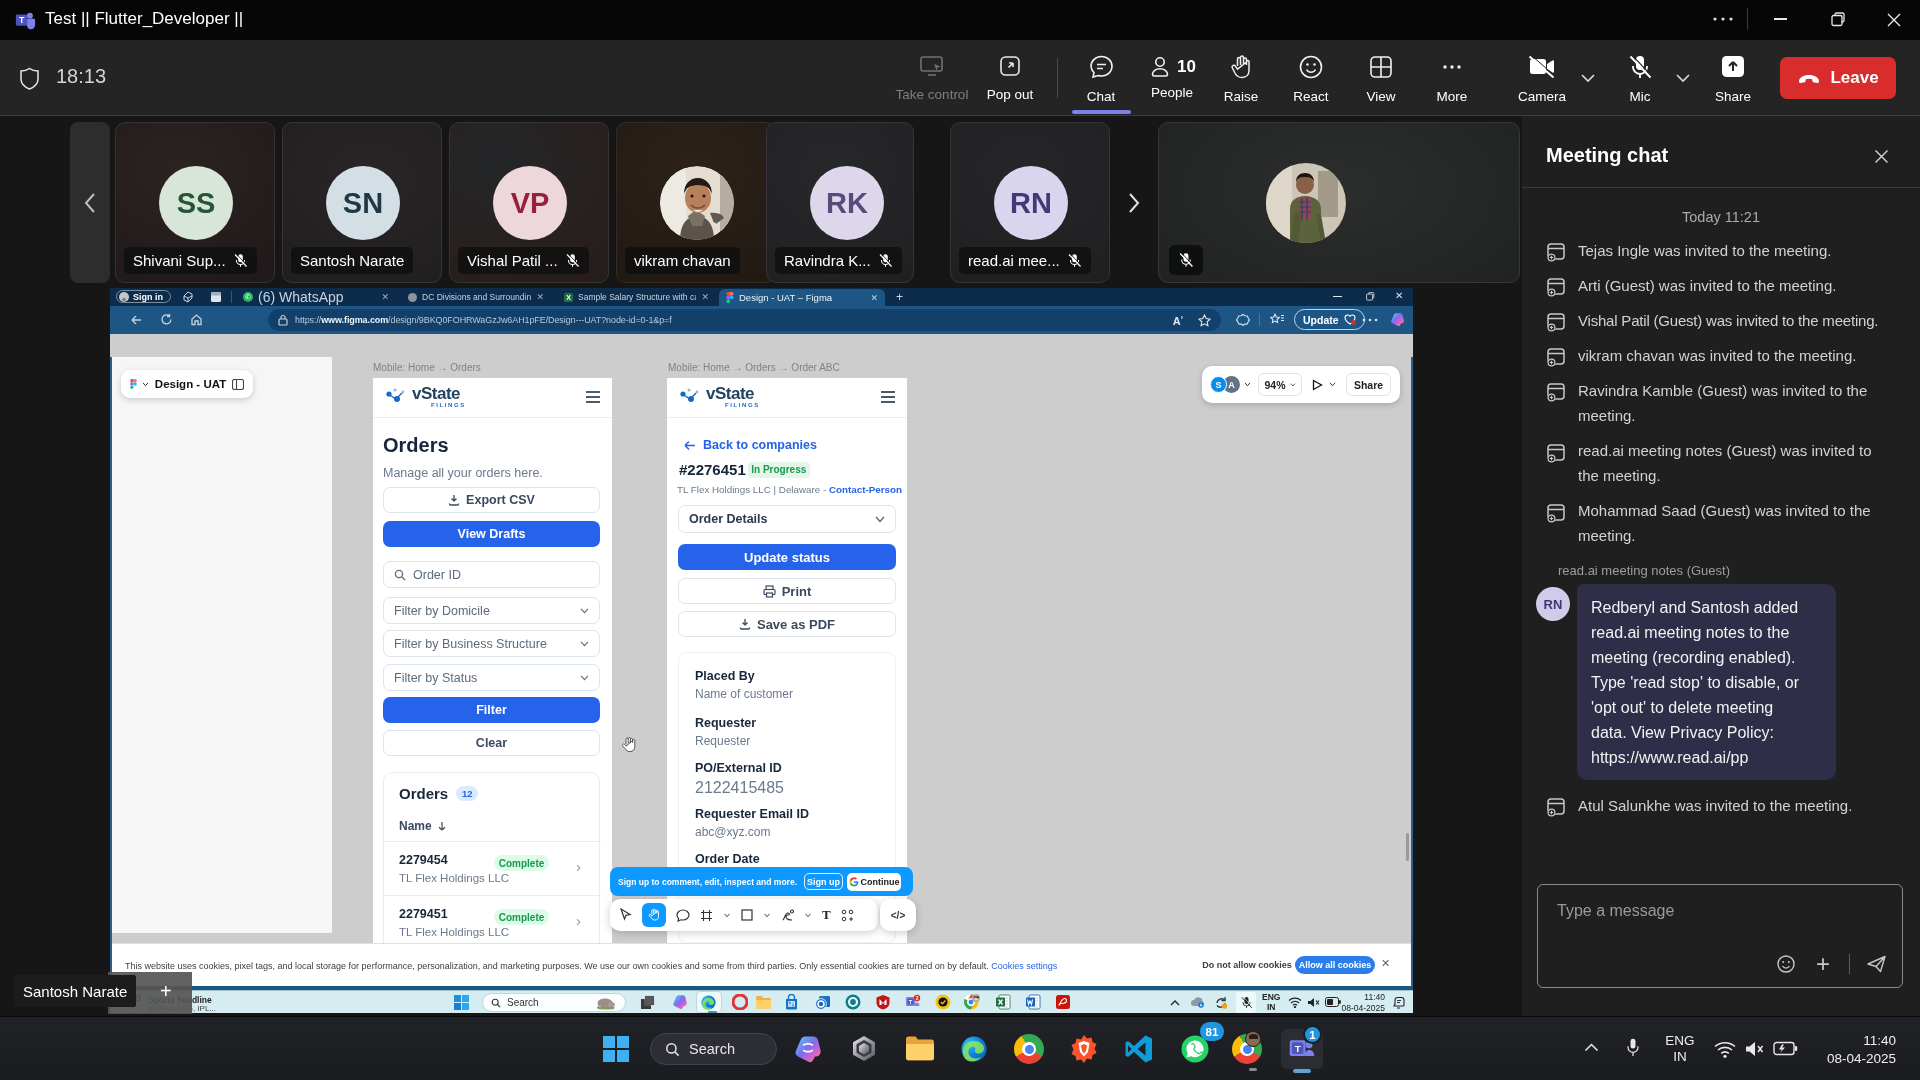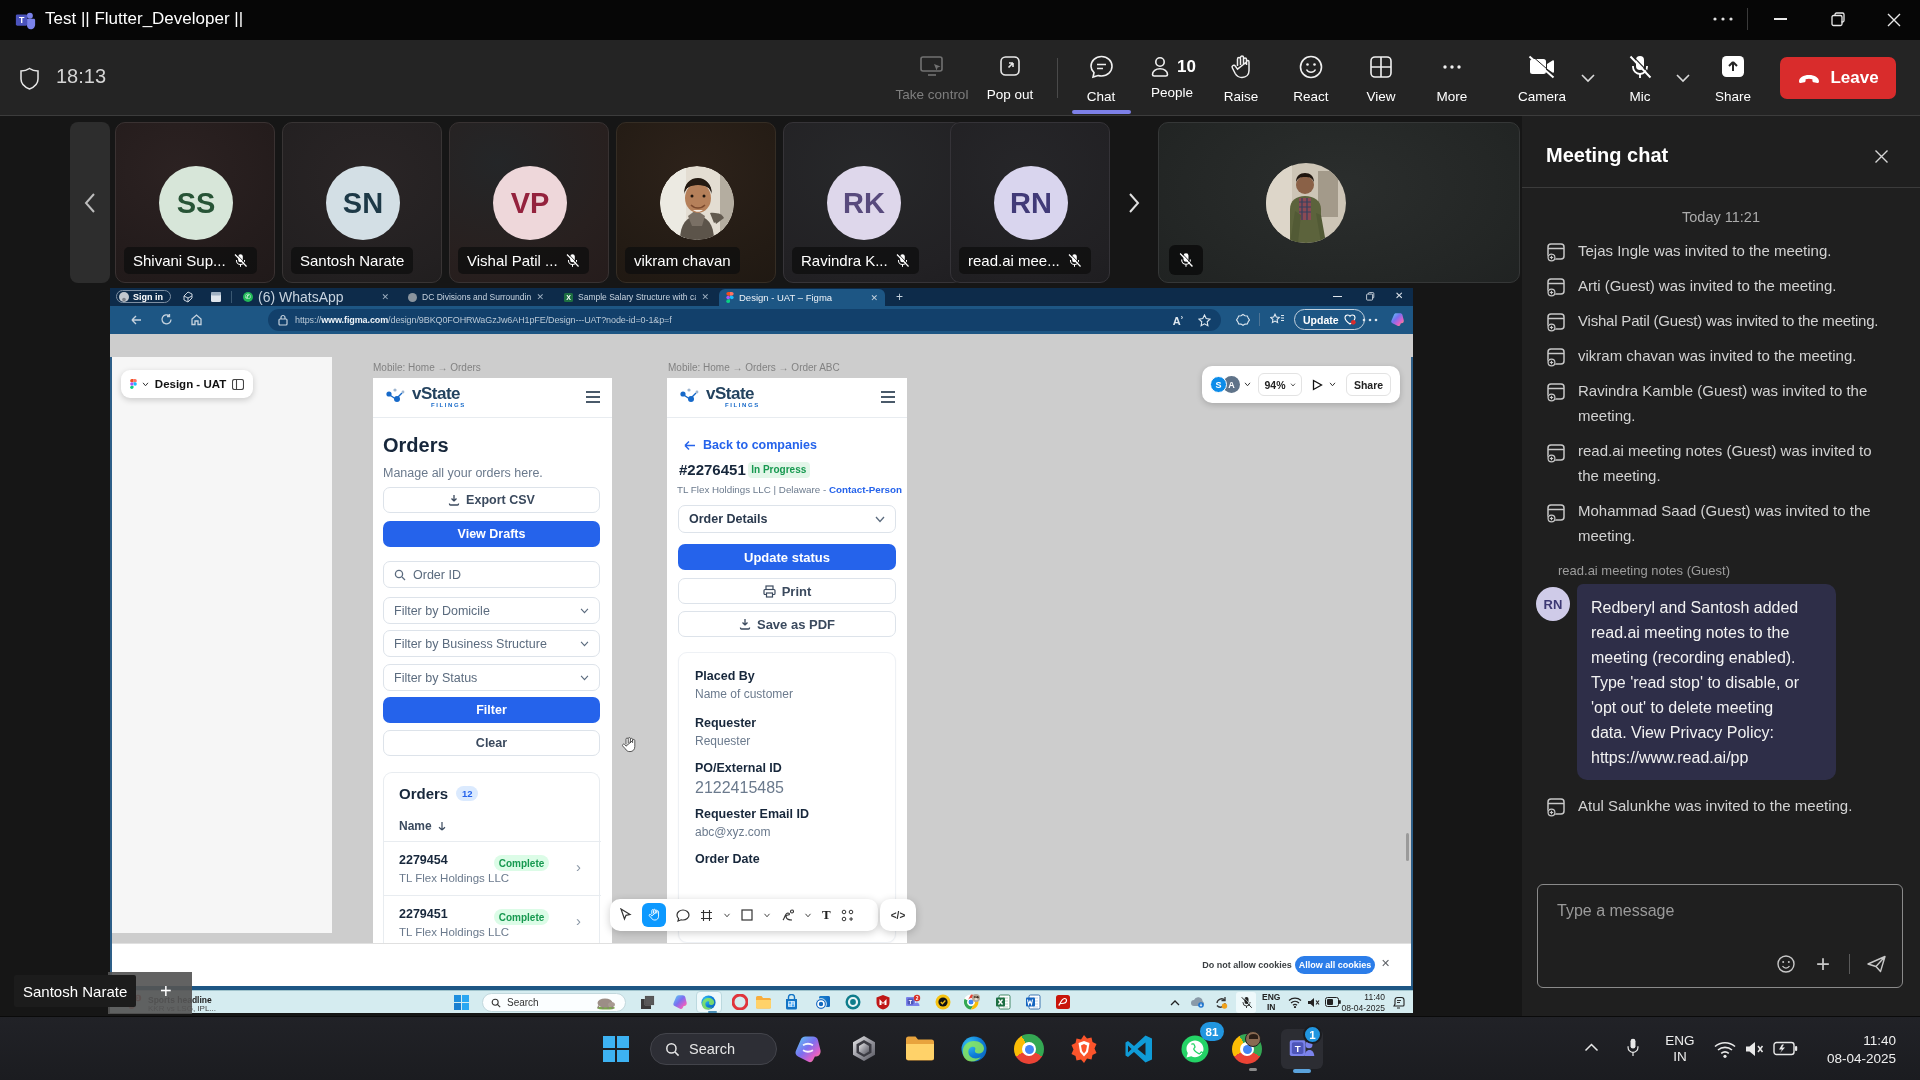--- a/index.html
+++ b/index.html
@@ -229,21 +229,21 @@
         <path d="M33 44c1.5 1.2 3 1.8 5 1.8s3.5-.6 5-1.8z" fill="#f4ebe2"></path>
         <circle cx="32" cy="30" r="1.5" fill="#1e140d"></circle>
         <circle cx="44" cy="30" r="1.5" fill="#1e140d"></circle>
         <path d="M52 48c6-2 10 0 12 4l-8 6z" fill="#625a4f"></path>
         <path d="M50 47c5-1 9 1 11 5l-7 5z" fill="#625a4f"></path>
       </g>
     </svg>
   <div class="pill ab" style="left:8px;top:124px">vikram chavan</div>
 </div>
 
-<div class="tile" style="left:783px;width:180px;background:radial-gradient(130% 110% at 45% 30%,#27282a 0%,#222124 60%,#1c1b1e 100%);border:1px solid #363438">
+<div class="tile" style="left:766px;width:148px;background:radial-gradient(130% 110% at 45% 30%,#27282a 0%,#222124 60%,#1c1b1e 100%);border:1px solid #363438">
   <div class="av" style="left:43px;top:43px;background:#ded7eb;color:#584a7d">RK</div>
   <div class="pill ab" style="left:8px;top:124px;gap:7px">Ravindra K...
     <svg width="15" height="15" viewBox="0 0 26 26">
         <rect x="9" y="2" width="8" height="14" rx="4" fill="#fff"></rect>
         <path d="M6 12v1a7 7 0 0 0 14 0v-1" fill="none" stroke="#fff" stroke-width="1.8"></path>
         <path d="M13 20v4" stroke="#fff" stroke-width="1.8"></path>
         <path d="M3.5 2.5l20 21" stroke="#fff" stroke-width="2.2"></path>
         <path d="M5.4 1.2l20 21" stroke="#141414" stroke-width="1.4"></path>
       </svg>
   </div>
@@ -554,20 +554,30 @@
       <div class="ab" style="left:16px;top:154px;font-size:12.5px;font-weight:700;color:#17273b">Requester Email ID</div>
       <div class="ab" style="left:16px;top:172px;font-size:12px;color:#6b7a8d">abc@xyz.com</div>
       <div class="ab" style="left:16px;top:199px;font-size:12.5px;font-weight:700;color:#17273b">Order Date</div>
     </div>
   </div>
 
   <svg class="ab" style="left:511px;top:448px" width="17" height="18" viewBox="0 0 17 18">
       <path d="M5 8V3.2c0-.7.5-1.2 1.1-1.2s1.1.5 1.1 1.2V7m0-4.3c0-.7.5-1.2 1.1-1.2s1.1.5 1.1 1.2V7m0-3.5c0-.7.5-1.2 1.1-1.2s1.1.5 1.1 1.2V7m0-2.4c0-.7.5-1.2 1.1-1.2s1.1.5 1.1 1.2v6c0 3-1.9 5-4.8 5-2.4 0-3.6-1-4.7-2.8L1.7 10c-.4-.6-.2-1.3.3-1.7.5-.4 1.3-.2 1.7.3L5 10.2z" fill="#fff" stroke="#333" stroke-width=".8"></path>
     </svg>
 
+  <div class="ab fx" style="left:500px;top:579px;width:303px;height:29px;background:#0d99ff;border-radius:8px;padding:0 8px">
+    <span style="font-size:8.5px;color:#fff;font-weight:700;white-space:nowrap">Sign up to comment, edit, inspect and more.</span>
+    <span class="fxc" style="margin-left:7px;width:39px;height:17px;border:1px solid rgba(255,255,255,.85);border-radius:5px;color:#fff;font-size:9px;font-weight:600;flex-shrink:0">Sign up</span>
+    <span class="fxc" style="margin-left:4px;width:54px;height:18px;background:#fff;border-radius:5px;font-size:9px;color:#1a1a1a;font-weight:600;gap:2px;flex-shrink:0"><svg width="10" height="10" viewBox="0 0 48 48">
+          <path fill="#4285F4" d="M45 24.5c0-1.6-.1-3.1-.4-4.5H24v8.5h11.8c-.5 2.8-2.1 5.1-4.4 6.7v5.5h7.1C42.7 36.9 45 31.2 45 24.5z"></path>
+          <path fill="#34A853" d="M24 46c6 0 11-2 14.6-5.3l-7.1-5.5c-2 1.3-4.5 2.1-7.5 2.1-5.8 0-10.7-3.9-12.4-9.2H4.3v5.7C7.9 41 15.4 46 24 46z"></path>
+          <path fill="#FBBC05" d="M11.6 28.1c-.4-1.3-.7-2.7-.7-4.1s.2-2.8.7-4.1v-5.7H4.3C2.9 17 2 20.4 2 24s.9 7 2.3 9.8z"></path>
+          <path fill="#EA4335" d="M24 9.6c3.3 0 6.2 1.1 8.5 3.3l6.3-6.3C35 3.2 30 1 24 1 15.4 1 7.9 6 4.3 14.2l7.3 5.7c1.7-5.3 6.6-9.2 12.4-9.2z"></path>
+        </svg>Continue</span>
+  </div>
 
   <div class="ab fx" style="left:500px;top:611px;width:268px;height:32px;background:#fff;border-radius:10px;box-shadow:0 2px 8px rgba(0,0,0,.2);padding:0 9px;gap:10px">
     <svg width="13" height="14" viewBox="0 0 13 14">
         <path d="M2 1l9 5.5-4 .8-1.5 3.7z" fill="none" stroke="#333" stroke-width="1.2"></path>
       </svg>
     <span class="fxc" style="width:24px;height:24px;background:#0d99ff;border-radius:6px">
         <svg width="13" height="14" viewBox="0 0 17 18">
           <path d="M5 8V3.2c0-.7.5-1.2 1.1-1.2s1.1.5 1.1 1.2V7m0-4.3c0-.7.5-1.2 1.1-1.2s1.1.5 1.1 1.2V7m0-3.5c0-.7.5-1.2 1.1-1.2s1.1.5 1.1 1.2V7m0-2.4c0-.7.5-1.2 1.1-1.2s1.1.5 1.1 1.2v6c0 3-1.9 5-4.8 5-2.4 0-3.6-1-4.7-2.8L1.7 10c-.4-.6-.2-1.3.3-1.7.5-.4 1.3-.2 1.7.3L5 10.2z" fill="none" stroke="#fff" stroke-width="1.2"></path>
         </svg>
       </span>
@@ -599,20 +609,21 @@
         <circle cx="10" cy="3" r="1.8" fill="none" stroke="#333" stroke-width="1"></circle>
         <circle cx="3" cy="10" r="1.8" fill="none" stroke="#333" stroke-width="1"></circle>
         <path d="M8.2 10H12M10.1 8.1V12" stroke="#333" stroke-width="1"></path>
       </svg>
   </div>
   <div class="ab fxc" style="left:770px;top:611px;width:36px;height:32px;background:#fff;border-radius:10px;box-shadow:0 2px 8px rgba(0,0,0,.2);font-size:10px;color:#333;font-weight:700">&lt;/&gt;</div>
 
   <div class="ab" style="left:1296px;top:545px;width:3px;height:28px;background:#9a9a9a;border-radius:2px"></div>
 
   <div class="ab" style="left:2px;top:655px;width:1299px;height:43px;background:#fff;border-top:1px solid #e0e0e0">
+    <div class="ab" style="left:13px;top:17px;font-size:9px;color:#3c4043;white-space:nowrap">This website uses cookies, pixel tags, and local storage for performance, personalization, and marketing purposes. We use our own cookies and some from third parties. Only essential cookies are turned on by default. <span style="color:#2563eb">Cookies settings</span></div>
     <div class="ab fxc" style="left:1080px;top:10px;width:110px;height:22px;font-size:9px;color:#3c4043;font-weight:600;white-space:nowrap">Do not allow cookies</div>
     <div class="ab fxc" style="left:1183px;top:12px;width:80px;height:18px;background:#2b7de9;border-radius:10px;font-size:9px;color:#fff;font-weight:600;white-space:nowrap">Allow all cookies</div>
     <div class="ab" style="left:1269px;top:13px;font-size:11px;color:#5f6368">✕</div>
   </div>
   <div class="ab" style="left:0;top:698px;width:1303px;height:4px;background:#1d5684"></div>
 
   <div class="ab" style="left:0;top:702px;width:1303px;height:23px;background:#d5ecf0;border-top:1px solid #9fc3cc">
     <svg class="ab" style="left:16px;top:3px" width="17" height="17" viewBox="0 0 17 17">
         <path d="M8 2l2 5-4 3 2-5z" fill="#b98a4a"></path>
         <path d="M5 9l6-5" stroke="#b98a4a" stroke-width="1"></path>

